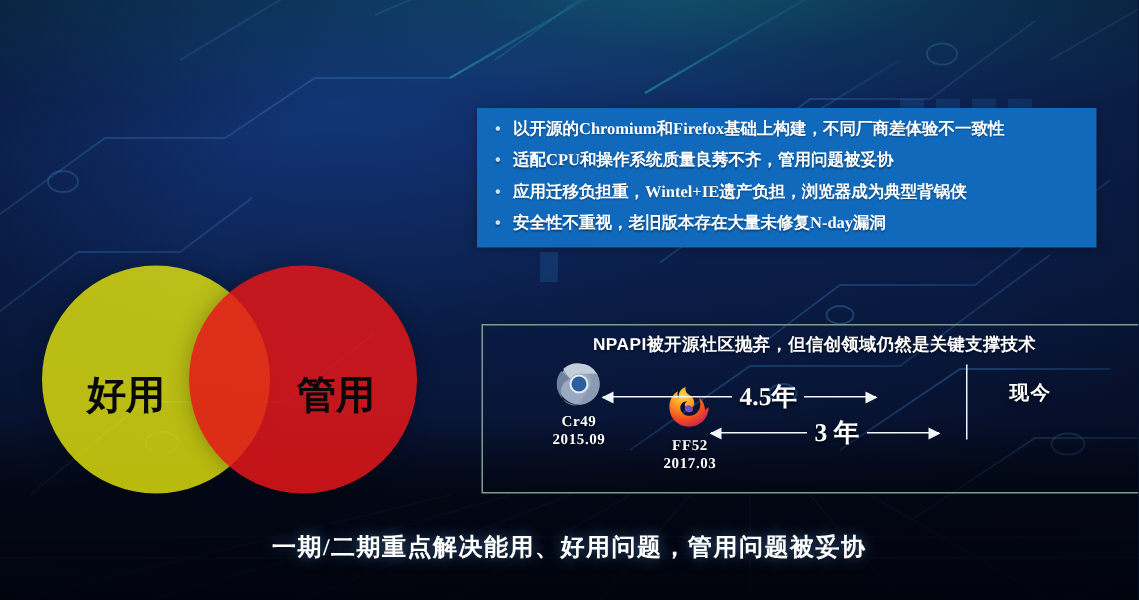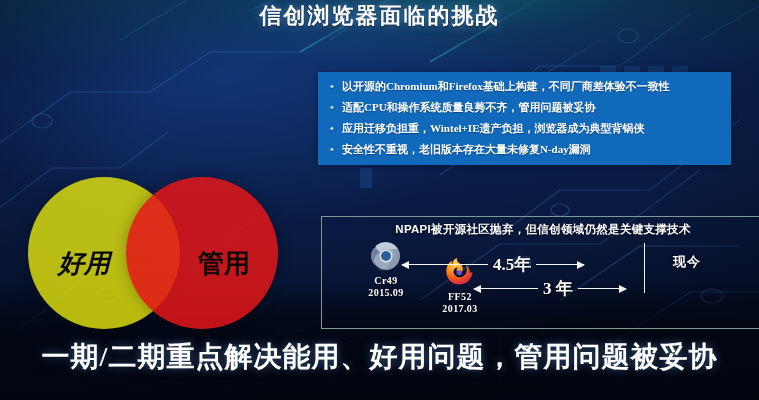--- a/index.html
+++ b/index.html
@@ -47,21 +47,21 @@
     position:absolute;border-radius:50%;
     display:flex;align-items:center;justify-content:center;
     font-family:"Liberation Serif","DejaVu Serif",serif;
     font-weight:bold;font-size:26px;color:#080808;
     box-shadow:0 0 14px rgba(0,0,0,0.28);
   }
   .c-green{width:152px;height:152px;left:75px;top:6px;background:rgba(19,163,88,0.93);}
   .c-yellow{width:152px;height:152px;left:28px;top:122px;background:rgba(226,226,12,0.82);}
   .c-red{width:152px;height:152px;left:126px;top:122px;background:rgba(226,22,25,0.86);}
   .c-green span{transform:translateY(-16px);}
-  .c-yellow span{transform:translate(-20px,10px);font-style:italic;}
+  .c-yellow span{transform:translate(-20px,10px);}
   .c-red span{transform:translate(22px,10px);}
 
   
   .bullets{
     position:absolute;left:318px;top:72px;width:413px;height:93px;
     background:#1169bb;
     box-shadow:0 1px 6px rgba(0,0,0,.35);
     padding:4px 0 0 0;box-sizing:border-box;
   }
   .bullets ul{list-style:none;margin:0;padding:0;}
@@ -125,21 +125,21 @@
     position:absolute;left:330px;top:36px;width:70px;text-align:center;
     color:#ffffff;font-family:"Liberation Serif","DejaVu Serif",serif;
     font-weight:bold;font-size:13px;letter-spacing:1px;
     text-shadow:0 1px 3px rgba(0,0,0,.75);
   }
 
   
   .footer{
     position:absolute;left:0;right:0;bottom:24px;text-align:center;
     font-family:"Liberation Serif","DejaVu Serif",serif;
-    font-weight:bold;font-size:28px;letter-spacing:1px;color:#ffffff;
+    font-weight:bold;font-size:16px;letter-spacing:1px;color:#ffffff;
     text-shadow:0 0 9px rgba(110,180,255,.5),0 1px 3px rgba(0,0,0,.85);
   }
 </style>
 </head>
 <body>
 
 <div id="slide">
 
   <div class="bg-layer">
     <svg class="bg-svg" viewBox="0 0 759 400" preserveAspectRatio="none">
@@ -200,21 +200,20 @@
         <path d="M580,330 L700,400"></path>
         <path d="M340,330 L100,400"></path>
         <path d="M300,330 L10,400"></path>
       </g>
     </svg>
     <div class="topglow"></div>
     <div class="bottomgrid"></div>
     <div class="vignette"></div>
   </div>
 
-  <div class="title">信创浏览器面临的挑战</div>
 
   <div class="venn">
     <div class="circle c-yellow">
       <span>好用</span>
     </div>
     <div class="circle c-red">
       <span>管用</span>
     </div>
   </div>
 

